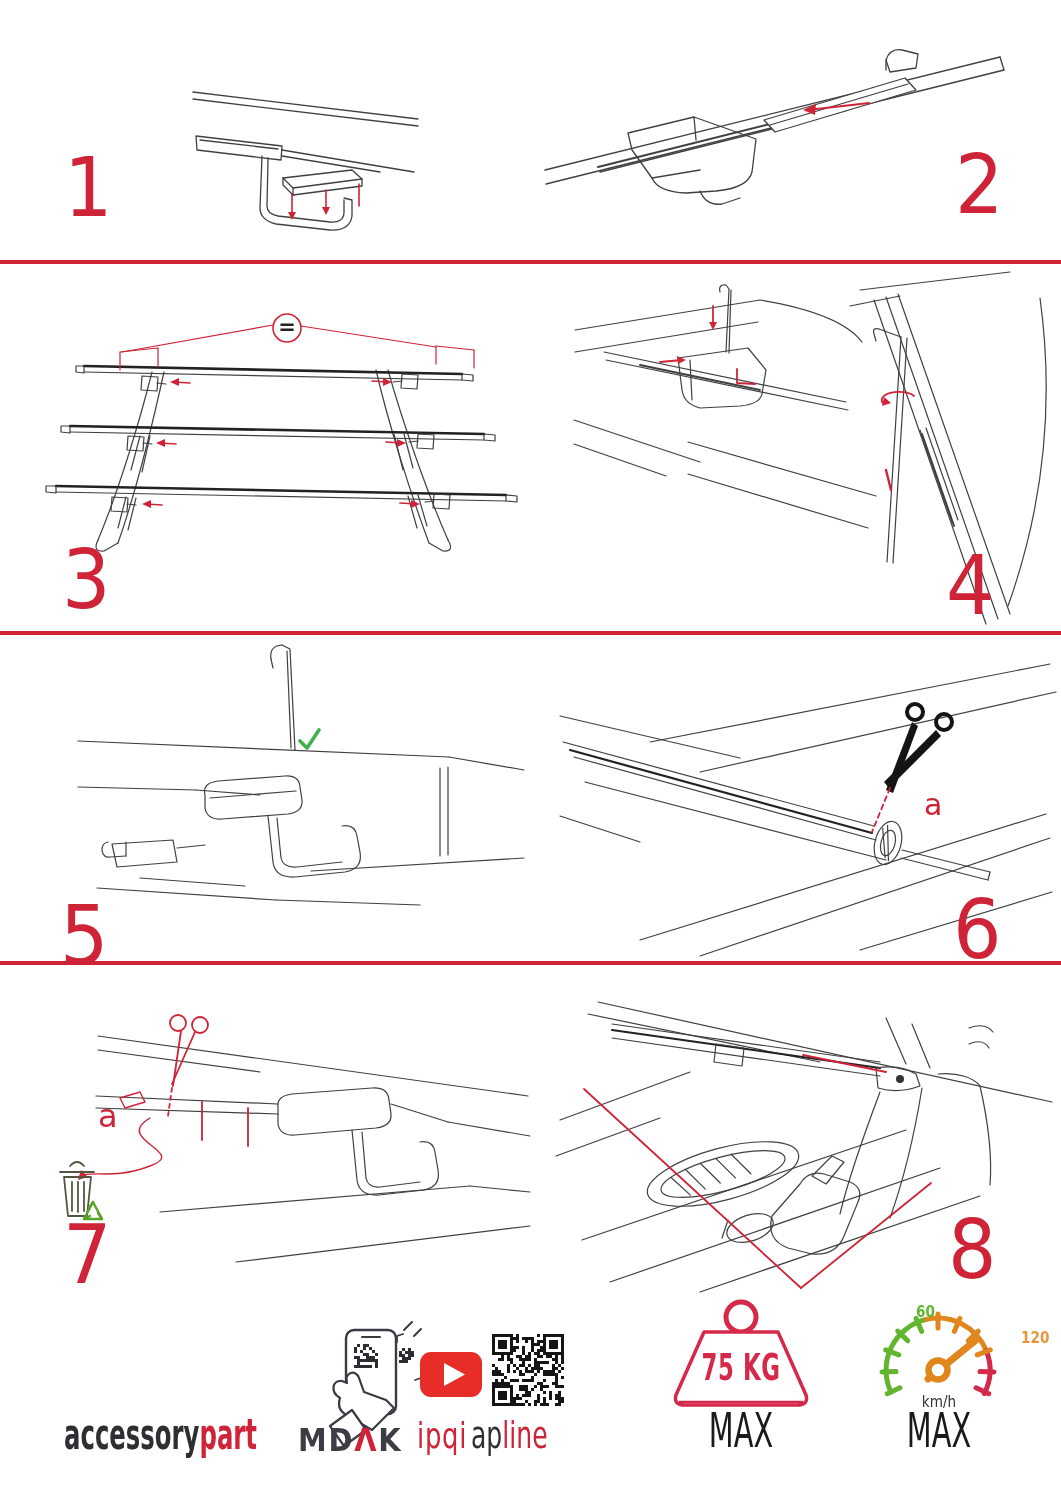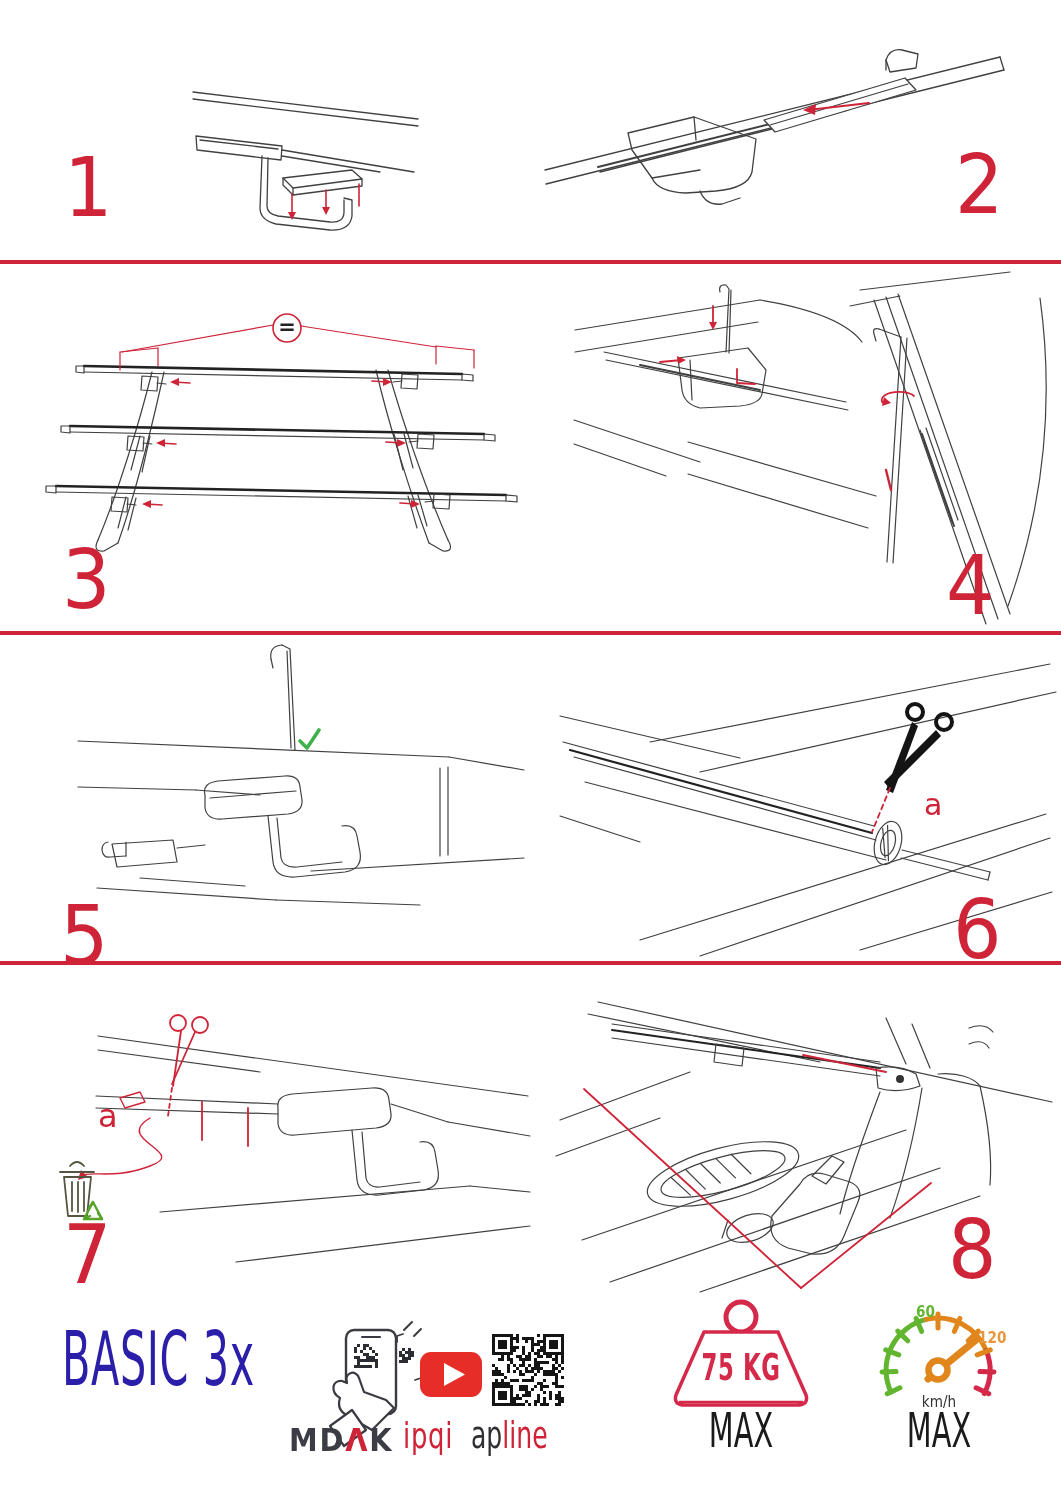--- a/index.html
+++ b/index.html
@@ -639,42 +639,42 @@
   <div class="abs stepnum" style="left:946px;top:545px">4</div>
   <div class="abs stepnum" style="left:60px;top:895px">5</div>
   <div class="abs stepnum" style="left:953px;top:889px">6</div>
   <div class="abs stepnum" style="left:63px;top:1214px">7</div>
   <div class="abs stepnum" style="left:948px;top:1209px">8</div>
 
   <div class="abs eq" style="left:269px;top:317px">=</div>
   <div class="abs cutlbl" style="left:924px;top:790px;font-size:30px">a</div>
   <div class="abs cutlbl" style="left:98px;top:1100px;font-size:32px">a</div>
 
-  <div class="abs" style="left:62px;top:1322px">
-    <span class="cond basic">BASIC 3x</span>
-  </div>
-  <div class="abs" style="left:289px;top:1424px">
+  <div class="abs" style="left:64px;top:1414px">
+    <span class="cond brandline"><span class="dk">accessory</span><span class="rd">part</span></span>
+  </div>
+  <div class="abs" style="left:298px;top:1424px">
     <span class="cond mdak"><span>MD</span><span class="rd">Λ</span><span>K</span></span>
   </div>
-  <div class="abs" style="left:403px;top:1418px">
+  <div class="abs" style="left:417px;top:1418px">
     <span class="cond ipqi">ipqi</span>
   </div>
   <div class="abs" style="left:471px;top:1416px">
     <span class="cond apline"><span class="dk">ap</span><span class="rd">line</span></span>
   </div>
   <div class="abs" style="left:661px;top:1348px">
     <span class="condc kg">75 KG</span>
   </div>
   <div class="abs" style="left:661px;top:1406px">
     <span class="condc maxlbl">MAX</span>
   </div>
   <div class="abs" style="left:916px;top:1304px">
     <span class="cond spd-lo">60</span>
   </div>
-  <div class="abs" style="left:978px;top:1330px">
+  <div class="abs" style="left:1021px;top:1330px">
     <span class="cond spd-hi">120</span>
   </div>
   <div class="abs" style="left:889px;top:1394px">
     <span class="condc kmh" style="width:100px">km/h</span>
   </div>
   <div class="abs" style="left:859px;top:1406px">
     <span class="condc maxlbl">MAX</span>
   </div>
 
 </div>

